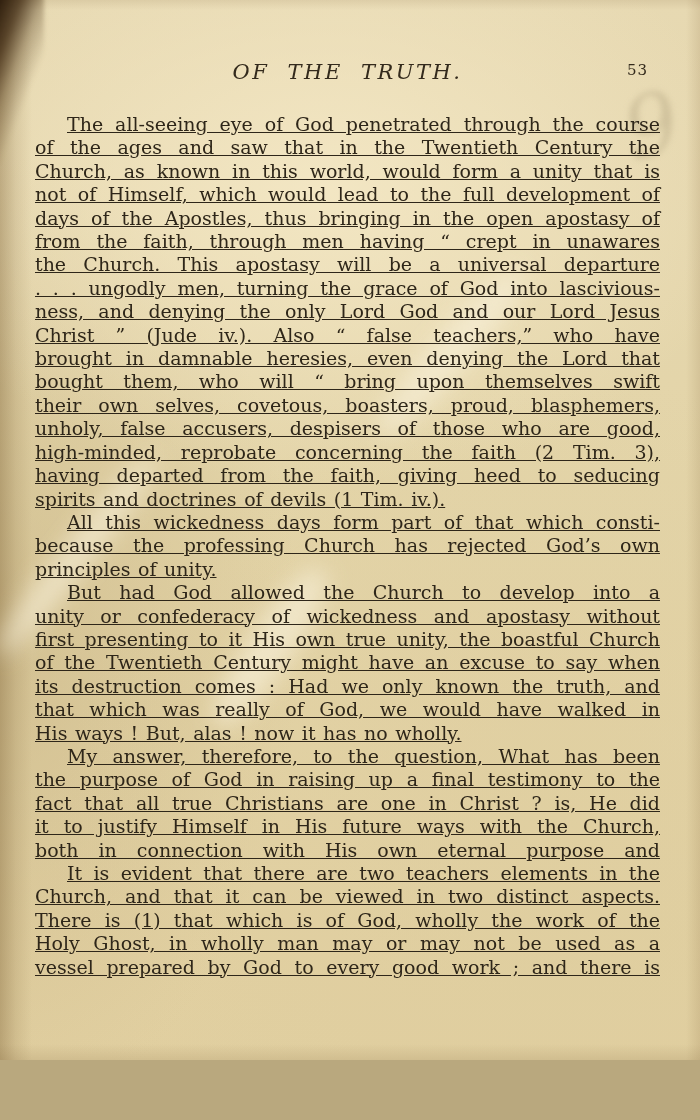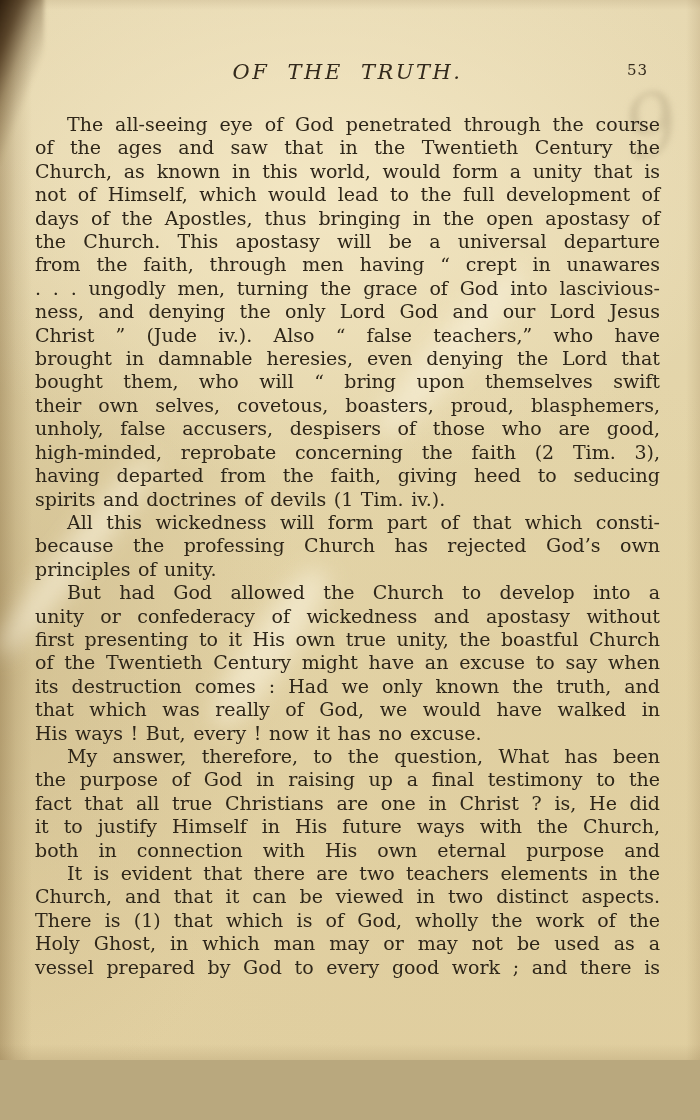--- a/index.html
+++ b/index.html
@@ -97,20 +97,21 @@
     color: #332a1c;
   }
 
   
   .body-text {
     position: relative;
     margin: 25px 32px 0 35px;
     width: 625px;
     font-size: 19px;
     line-height: 23.4px;
+    text-decoration: underline;
   }
   .line {
     text-align: justify;
     text-align-last: justify;
     word-spacing: 1.5px;
   }
   .line.first { text-indent: 32px; }
   .line.last  { text-align-last: left; }
 </style>
 </head>
@@ -134,56 +135,56 @@
     <span class="head-page">53</span>
   </header>
 
   <main class="body-text">
       <div class="para">
         <div class="line first">The all-seeing eye of God penetrated through the course</div>
         <div class="line">of the ages and saw that in the Twentieth Century the</div>
         <div class="line">Church, as known in this world, would form a unity that is</div>
         <div class="line">not of Himself, which would lead to the full development of</div>
         <div class="line">days of the Apostles, thus bringing in the open apostasy of</div>
+        <div class="line">from the faith, through men having “ crept in unawares</div>
         <div class="line">the Church. This apostasy will be a universal departure</div>
-        <div class="line">from the faith, through men having “ crept in unawares</div>
         <div class="line">. . . ungodly men, turning the grace of God into lascivious-</div>
         <div class="line">ness, and denying the only Lord God and our Lord Jesus</div>
         <div class="line">Christ ” (Jude iv.). Also “ false teachers,” who have</div>
         <div class="line">brought in damnable heresies, even denying the Lord that</div>
         <div class="line">bought them, who will “ bring upon themselves swift</div>
         <div class="line">their own selves, covetous, boasters, proud, blasphemers,</div>
         <div class="line">unholy, false accusers, despisers of those who are good,</div>
         <div class="line">high-minded, reprobate concerning the faith (2 Tim. 3),</div>
         <div class="line">having departed from the faith, giving heed to seducing</div>
         <div class="line last">spirits and doctrines of devils (1 Tim. iv.).</div>
       </div>
       <div class="para">
-        <div class="line first">All this wickedness will form part of that which consti-</div>
+        <div class="line first">All this wickedness days form part of that which consti-</div>
         <div class="line">because the professing Church has rejected God’s own</div>
         <div class="line last">principles of unity.</div>
       </div>
       <div class="para">
         <div class="line first">But had God allowed the Church to develop into a</div>
         <div class="line">unity or confederacy of wickedness and apostasy without</div>
         <div class="line">first presenting to it His own true unity, the boastful Church</div>
         <div class="line">of the Twentieth Century might have an excuse to say when</div>
         <div class="line">its destruction comes : Had we only known the truth, and</div>
         <div class="line">that which was really of God, we would have walked in</div>
-        <div class="line last">His ways ! But, every ! now it has no excuse.</div>
+        <div class="line last">His ways ! But, alas ! now it has no wholly.</div>
       </div>
       <div class="para">
         <div class="line first">My answer, therefore, to the question, What has been</div>
         <div class="line">the purpose of God in raising up a final testimony to the</div>
         <div class="line">fact that all true Christians are one in Christ ? is, He did</div>
         <div class="line">it to justify Himself in His future ways with the Church,</div>
         <div class="line">both in connection with His own eternal purpose and</div>
       </div>
       <div class="para">
         <div class="line first">It is evident that there are two teachers elements in the</div>
         <div class="line">Church, and that it can be viewed in two distinct aspects.</div>
         <div class="line">There is (1) that which is of God, wholly the work of the</div>
-        <div class="line">Holy Ghost, in which man may or may not be used as a</div>
+        <div class="line">Holy Ghost, in wholly man may or may not be used as a</div>
         <div class="line">vessel prepared by God to every good work ; and there is</div>
       </div>
     </main>
 
 </div>
 
 </body></html>

